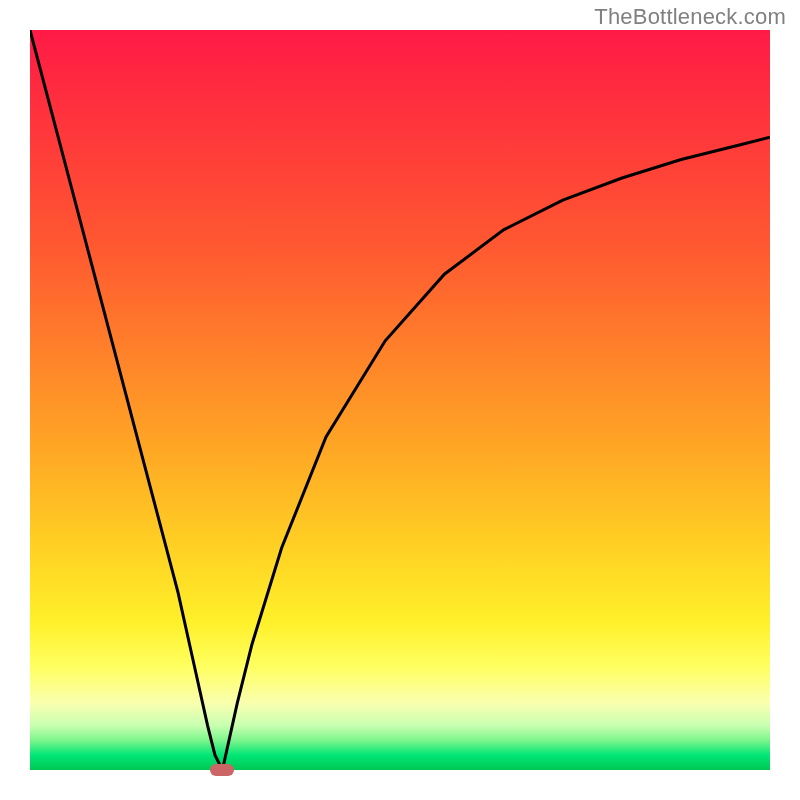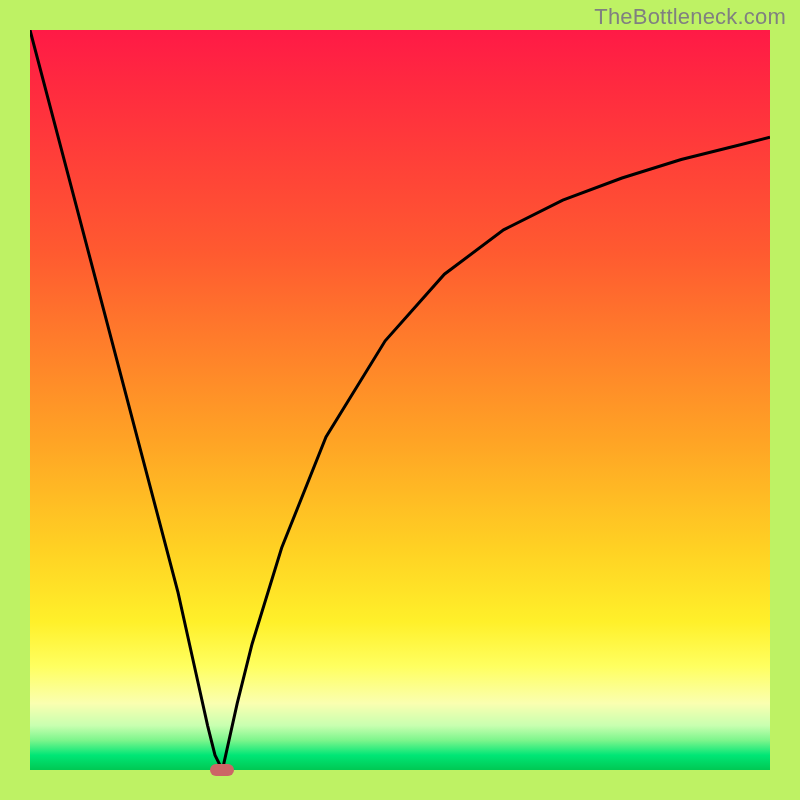--- a/index.html
+++ b/index.html
@@ -7,21 +7,21 @@
     padding: 0;
     width: 800px;
     height: 800px;
     background: #000;
     overflow: hidden;
     font-family: Arial, Helvetica, sans-serif;
   }
   .frame {
     position: absolute;
     inset: 0;
-    background: #bef264;
+    background: #ffffff;
   }
   .plot-area {
     position: absolute;
     left: 30px;
     top: 30px;
     width: 740px;
     height: 740px;
     
     background: linear-gradient(
       to bottom,

